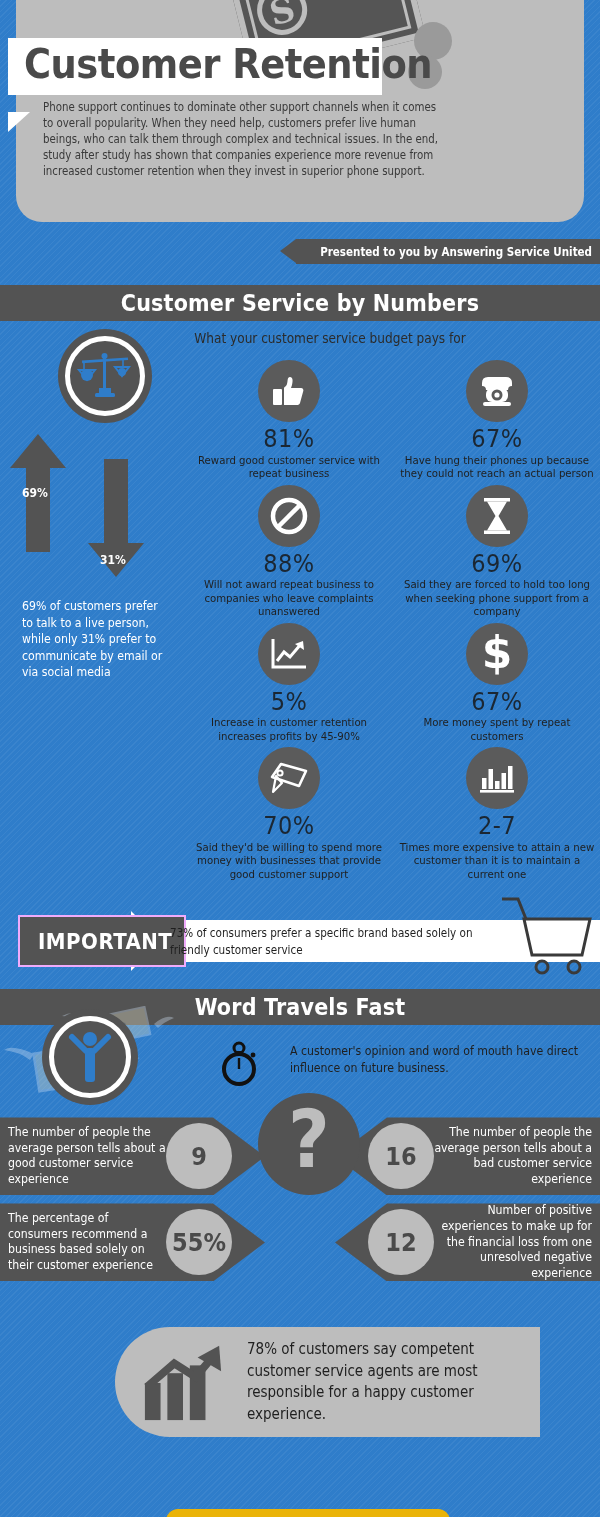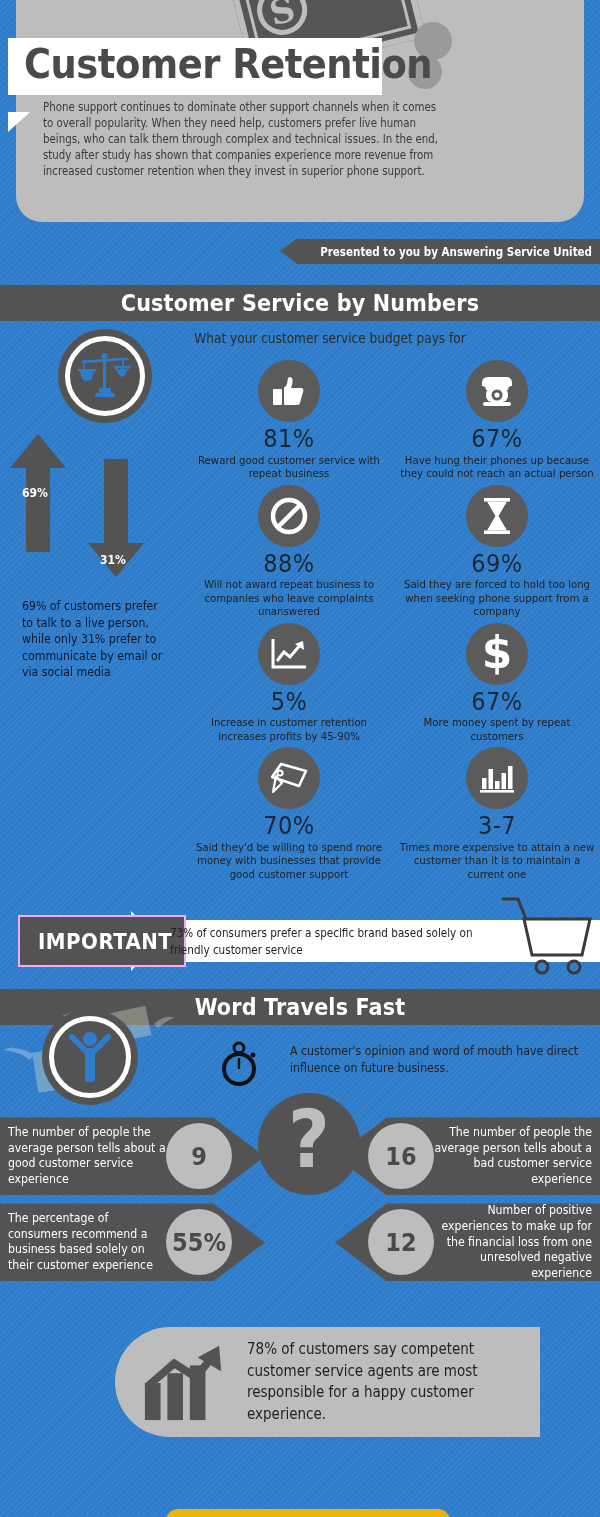--- a/index.html
+++ b/index.html
@@ -204,21 +204,21 @@
   }
   .lbl-69 { left: 22px; top: 165px; }
   .lbl-31 { left: 100px; top: 232px; }
 
   .left-caption {
     position: absolute;
     left: 22px; top: 277px;
     width: 150px;
     font-size: 12.2px;
     line-height: 1.36;
-    color: #0f172a;
+    color: #ffffff;
   }
 
   .flying-money {
     position: absolute;
     left: 4px; top: 685px;
     width: 170px; height: 90px;
     opacity: 0.42;
   }
 
   .stat-grid {
@@ -646,21 +646,21 @@
         <div class="stat-icon">
           <svg width="36" height="34" viewBox="0 0 36 34">
             <rect x="3" y="17" width="4.5" height="11" fill="#fff"></rect>
             <rect x="9.5" y="8" width="4.5" height="20" fill="#fff"></rect>
             <rect x="16" y="20" width="4.5" height="8" fill="#fff"></rect>
             <rect x="22.5" y="12" width="4.5" height="16" fill="#fff"></rect>
             <rect x="29" y="5" width="4.5" height="23" fill="#fff"></rect>
             <rect x="1" y="29" width="34" height="2.6" fill="#fff"></rect>
           </svg>
         </div>
-        <div class="stat-value">3-7</div>
+        <div class="stat-value">2-7</div>
         <div class="stat-label">Times more expensive to attain a new customer than it is to maintain a current one</div>
       </div>
 
     </div>
   </div>
 
   <div class="important-wrap">
     <div class="important-white"></div>
     <svg class="cart" viewBox="0 0 92 80">
       <polyline points="2,2 18,2 26,22" fill="none" stroke="#3a3a3a" stroke-width="3"></polyline>

